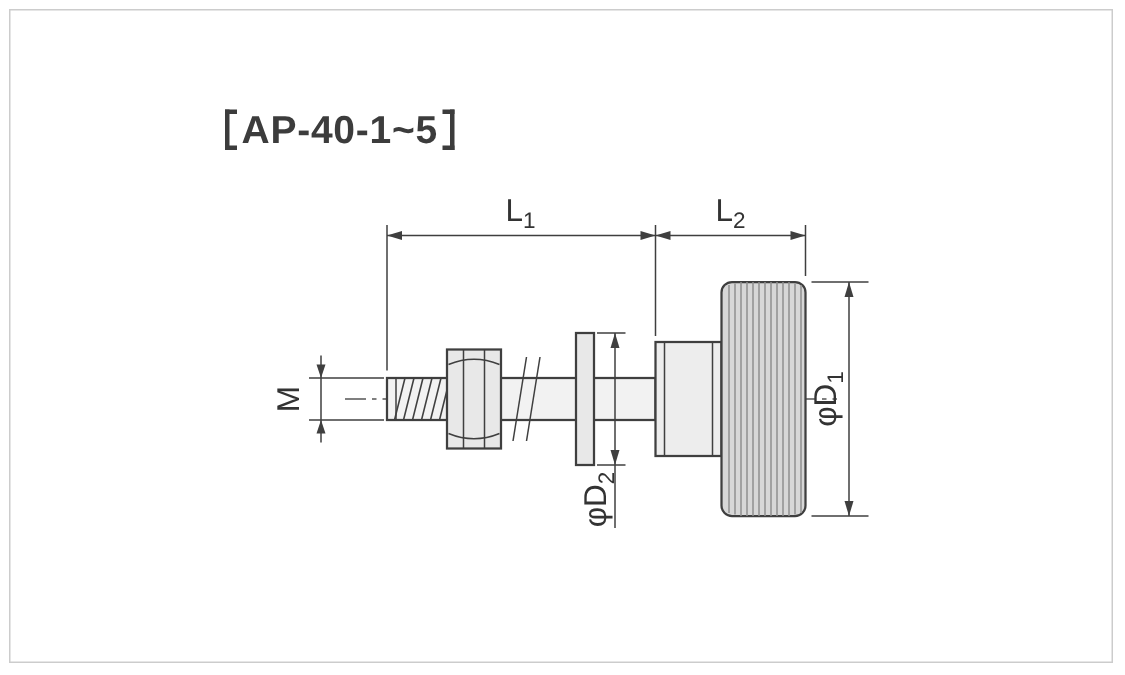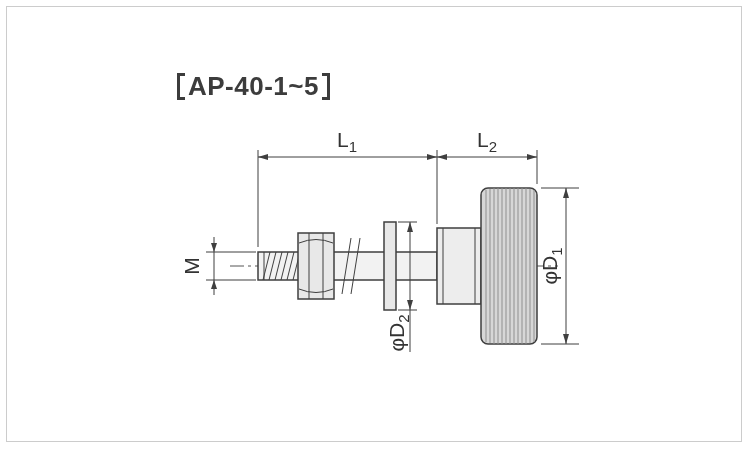--- a/index.html
+++ b/index.html
@@ -7,21 +7,21 @@
     width:750px;height:450px;position:relative;overflow:hidden;
     font-family:"Liberation Sans", sans-serif;
   }
   .page-frame{
     position:absolute;left:6px;top:6px;width:736px;height:436px;
     border:1px solid #cccccc;box-sizing:border-box;background:#ffffff;
   }
   .title{
     position:absolute;left:150px;top:70px;height:32px;
     display:flex;align-items:center;gap:3px;
-    font-size:26px;font-weight:700;color:#3c3c3c;letter-spacing:0.5px;margin-left:27px;
+    font-size:26px;font-weight:700;color:#3c3c3c;letter-spacing:0.5px;
   }
   .bracket{display:inline-block;width:8px;height:27px;box-sizing:border-box;}
   .bracket.left{border-left:3px solid #3c3c3c;border-top:3px solid #3c3c3c;border-bottom:3px solid #3c3c3c;}
   .bracket.right{border-right:3px solid #3c3c3c;border-top:3px solid #3c3c3c;border-bottom:3px solid #3c3c3c;}
   svg{position:absolute;left:0;top:0;}
   svg text{
     font-family:"Liberation Sans", sans-serif;
     fill:#333333;font-size:21px;
   }
   .dim-sub{font-size:15px;}

